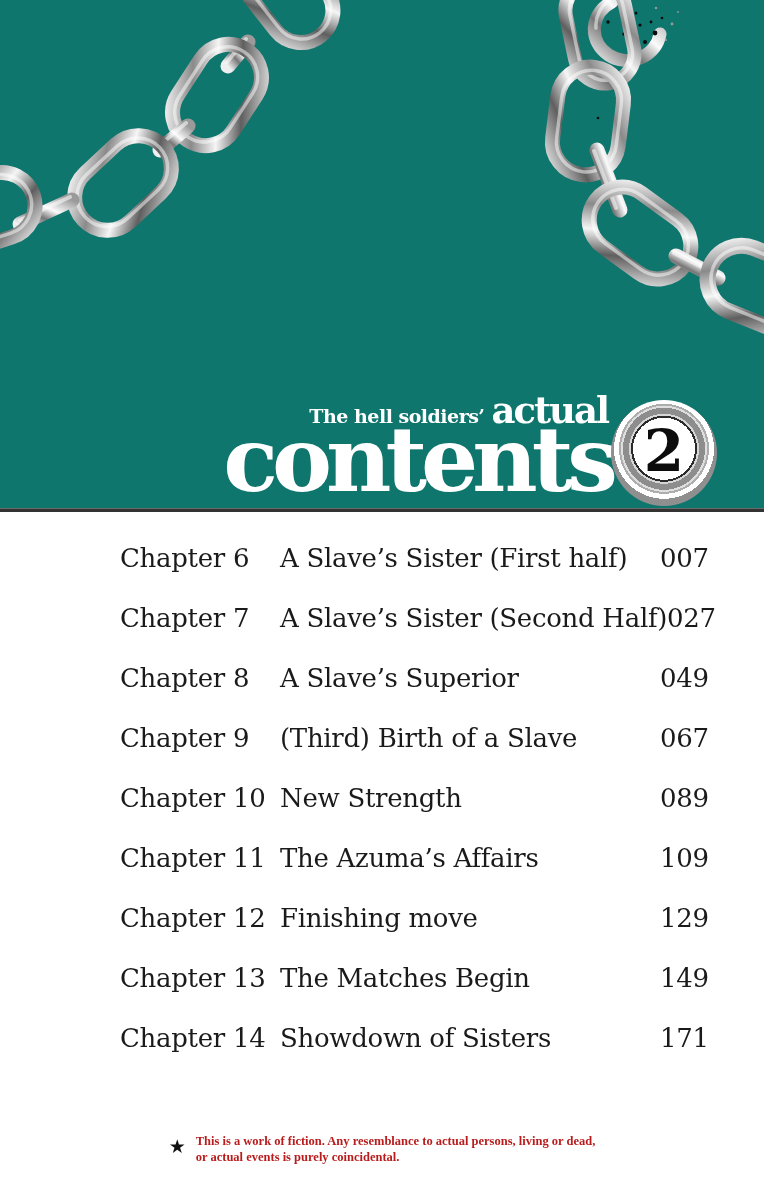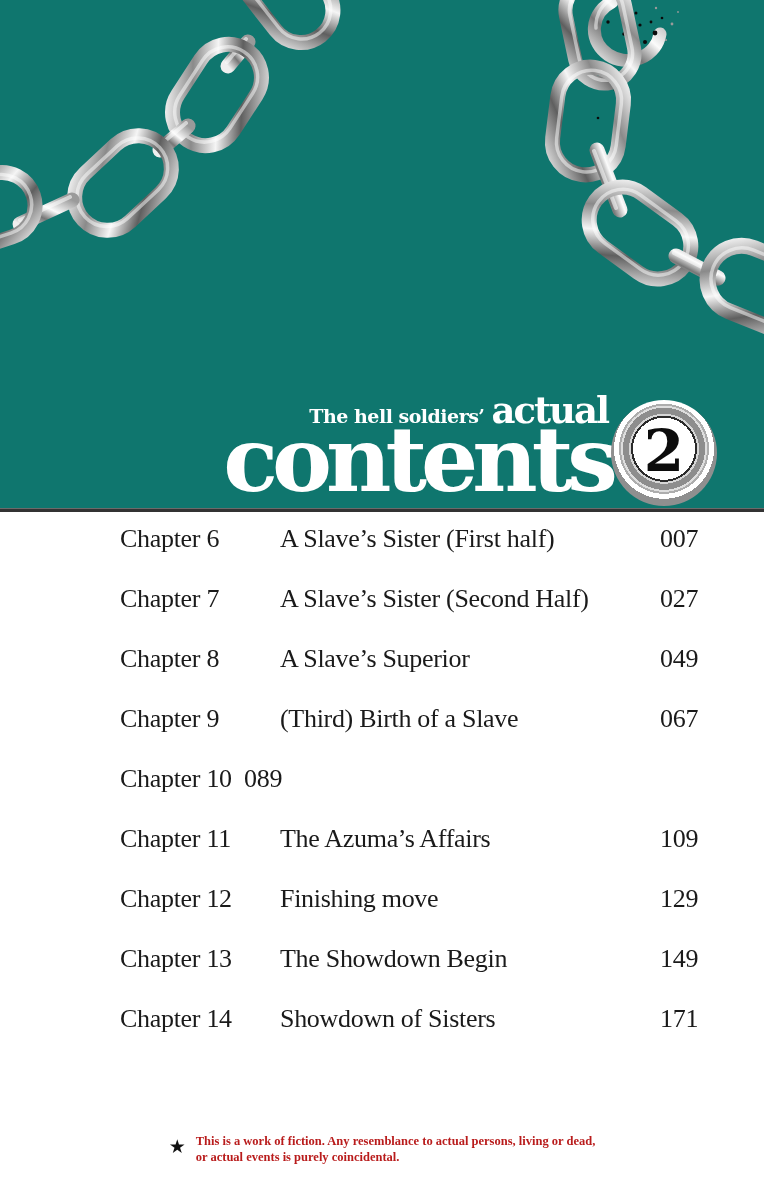--- a/index.html
+++ b/index.html
@@ -29,21 +29,21 @@
       #d6d6d6 33px 35px,
       #8d8d8d 35px 41px,
       #dedede 41px 43px,
       #adadad 43px 45px,
       #ffffff 45px 50px,
       #8f8f8f 50px 53px);}
   .volume-number{position:absolute;inset:0;display:flex;align-items:center;justify-content:center;
     font-size:58px;font-weight:bold;color:#0c0c0c;padding-bottom:4px;}
 
   
-  .toc{position:absolute;left:120px;top:522px;width:594px;font-family:Liberation Serif, serif;}
+  .toc{position:absolute;left:120px;top:541px;width:594px;}
   .toc-row{display:flex;height:60px;align-items:flex-start;font-size:26px;line-height:34px;
            letter-spacing:-0.3px;}
   .toc-chapter{flex:none;width:124px;white-space:nowrap;}
   .toc-title{flex:1 1 auto;white-space:nowrap;margin-left:36px;}
   .toc-page{flex:none;width:54px;text-align:left;}
 
   
   .footer{position:absolute;left:0;top:1133px;width:764px;display:flex;justify-content:center;}
   .footer-star{font-size:19px;line-height:19px;margin-top:4px;margin-right:10px;color:#111;
                font-family:"DejaVu Sans", sans-serif;}
@@ -186,35 +186,36 @@
       <span class="toc-title">A Slave’s Superior</span>
       <span class="toc-page">049</span>
     </div>
     <div class="toc-row">
       <span class="toc-chapter">Chapter 9</span>
       <span class="toc-title">(Third) Birth of a Slave</span>
       <span class="toc-page">067</span>
     </div>
     <div class="toc-row">
       <span class="toc-chapter">Chapter 10</span>
+      <span class="toc-title">New Strength</span>
       <span class="toc-page">089</span>
     </div>
     <div class="toc-row">
       <span class="toc-chapter">Chapter 11</span>
       <span class="toc-title">The Azuma’s Affairs</span>
       <span class="toc-page">109</span>
     </div>
     <div class="toc-row">
       <span class="toc-chapter">Chapter 12</span>
       <span class="toc-title">Finishing move</span>
       <span class="toc-page">129</span>
     </div>
     <div class="toc-row">
       <span class="toc-chapter">Chapter 13</span>
-      <span class="toc-title">The Showdown Begin</span>
+      <span class="toc-title">The Matches Begin</span>
       <span class="toc-page">149</span>
     </div>
     <div class="toc-row">
       <span class="toc-chapter">Chapter 14</span>
       <span class="toc-title">Showdown of Sisters</span>
       <span class="toc-page">171</span>
     </div>
   </div>
 
   <div class="footer">

